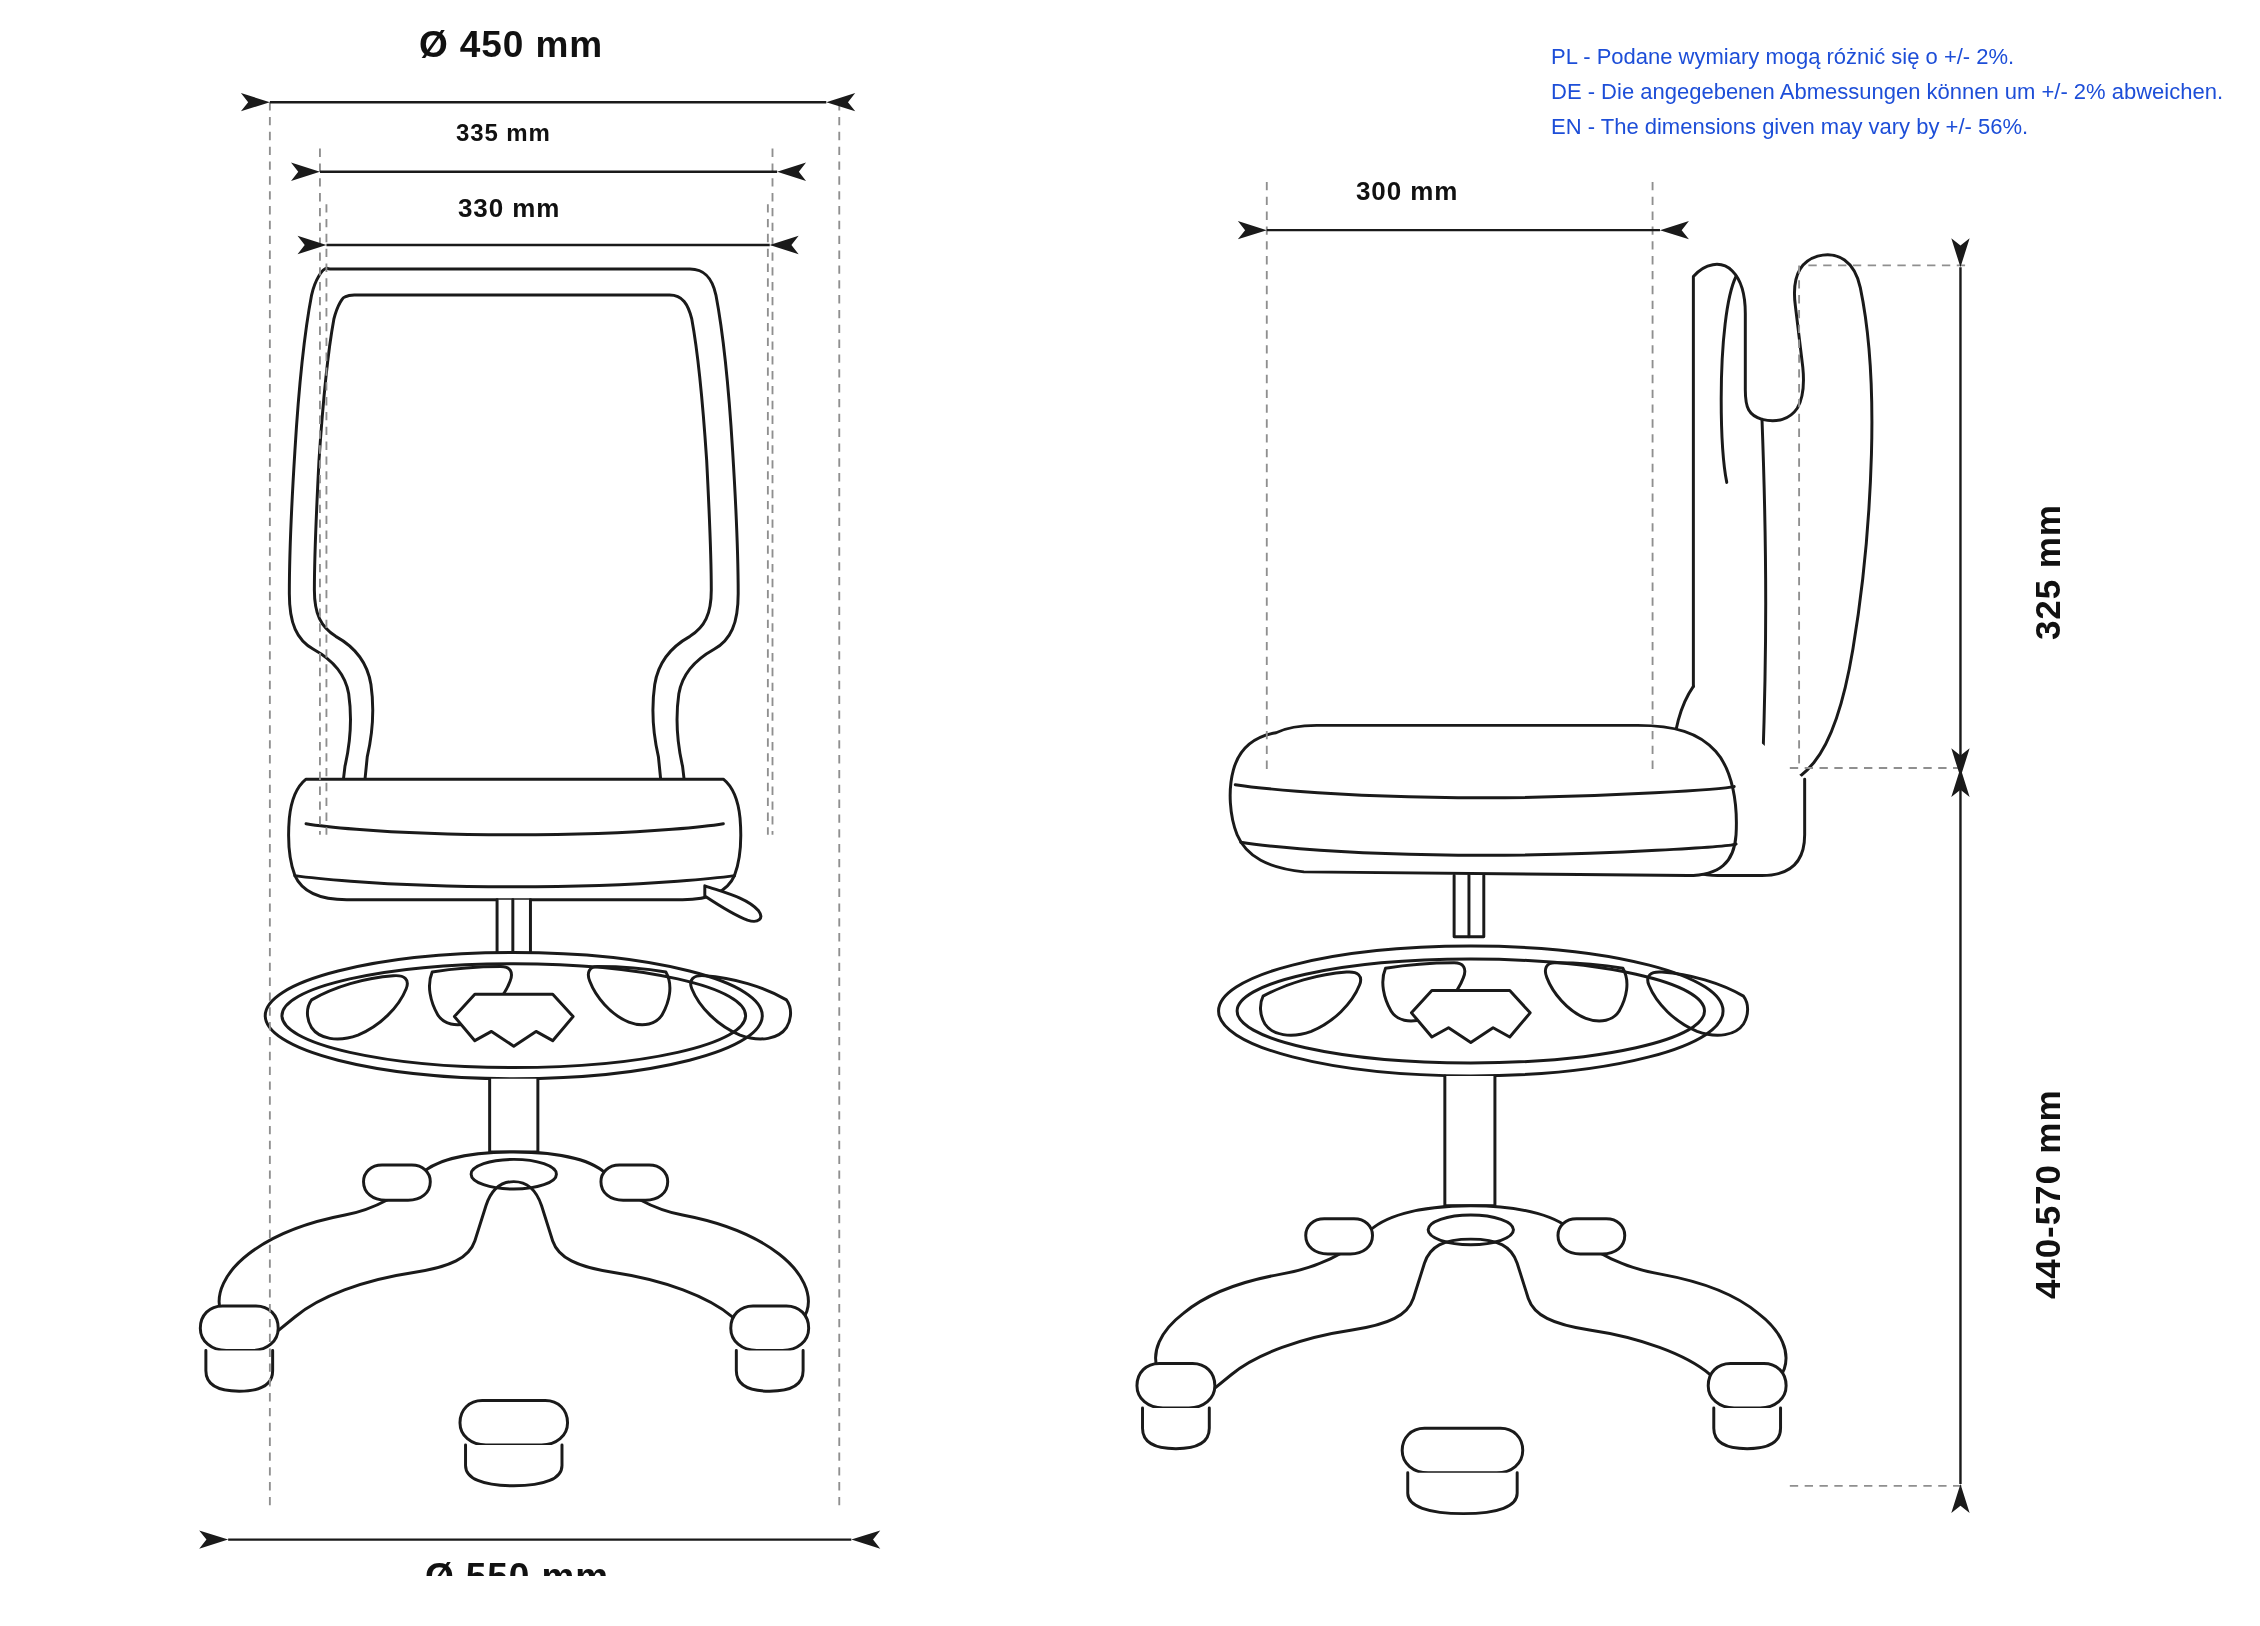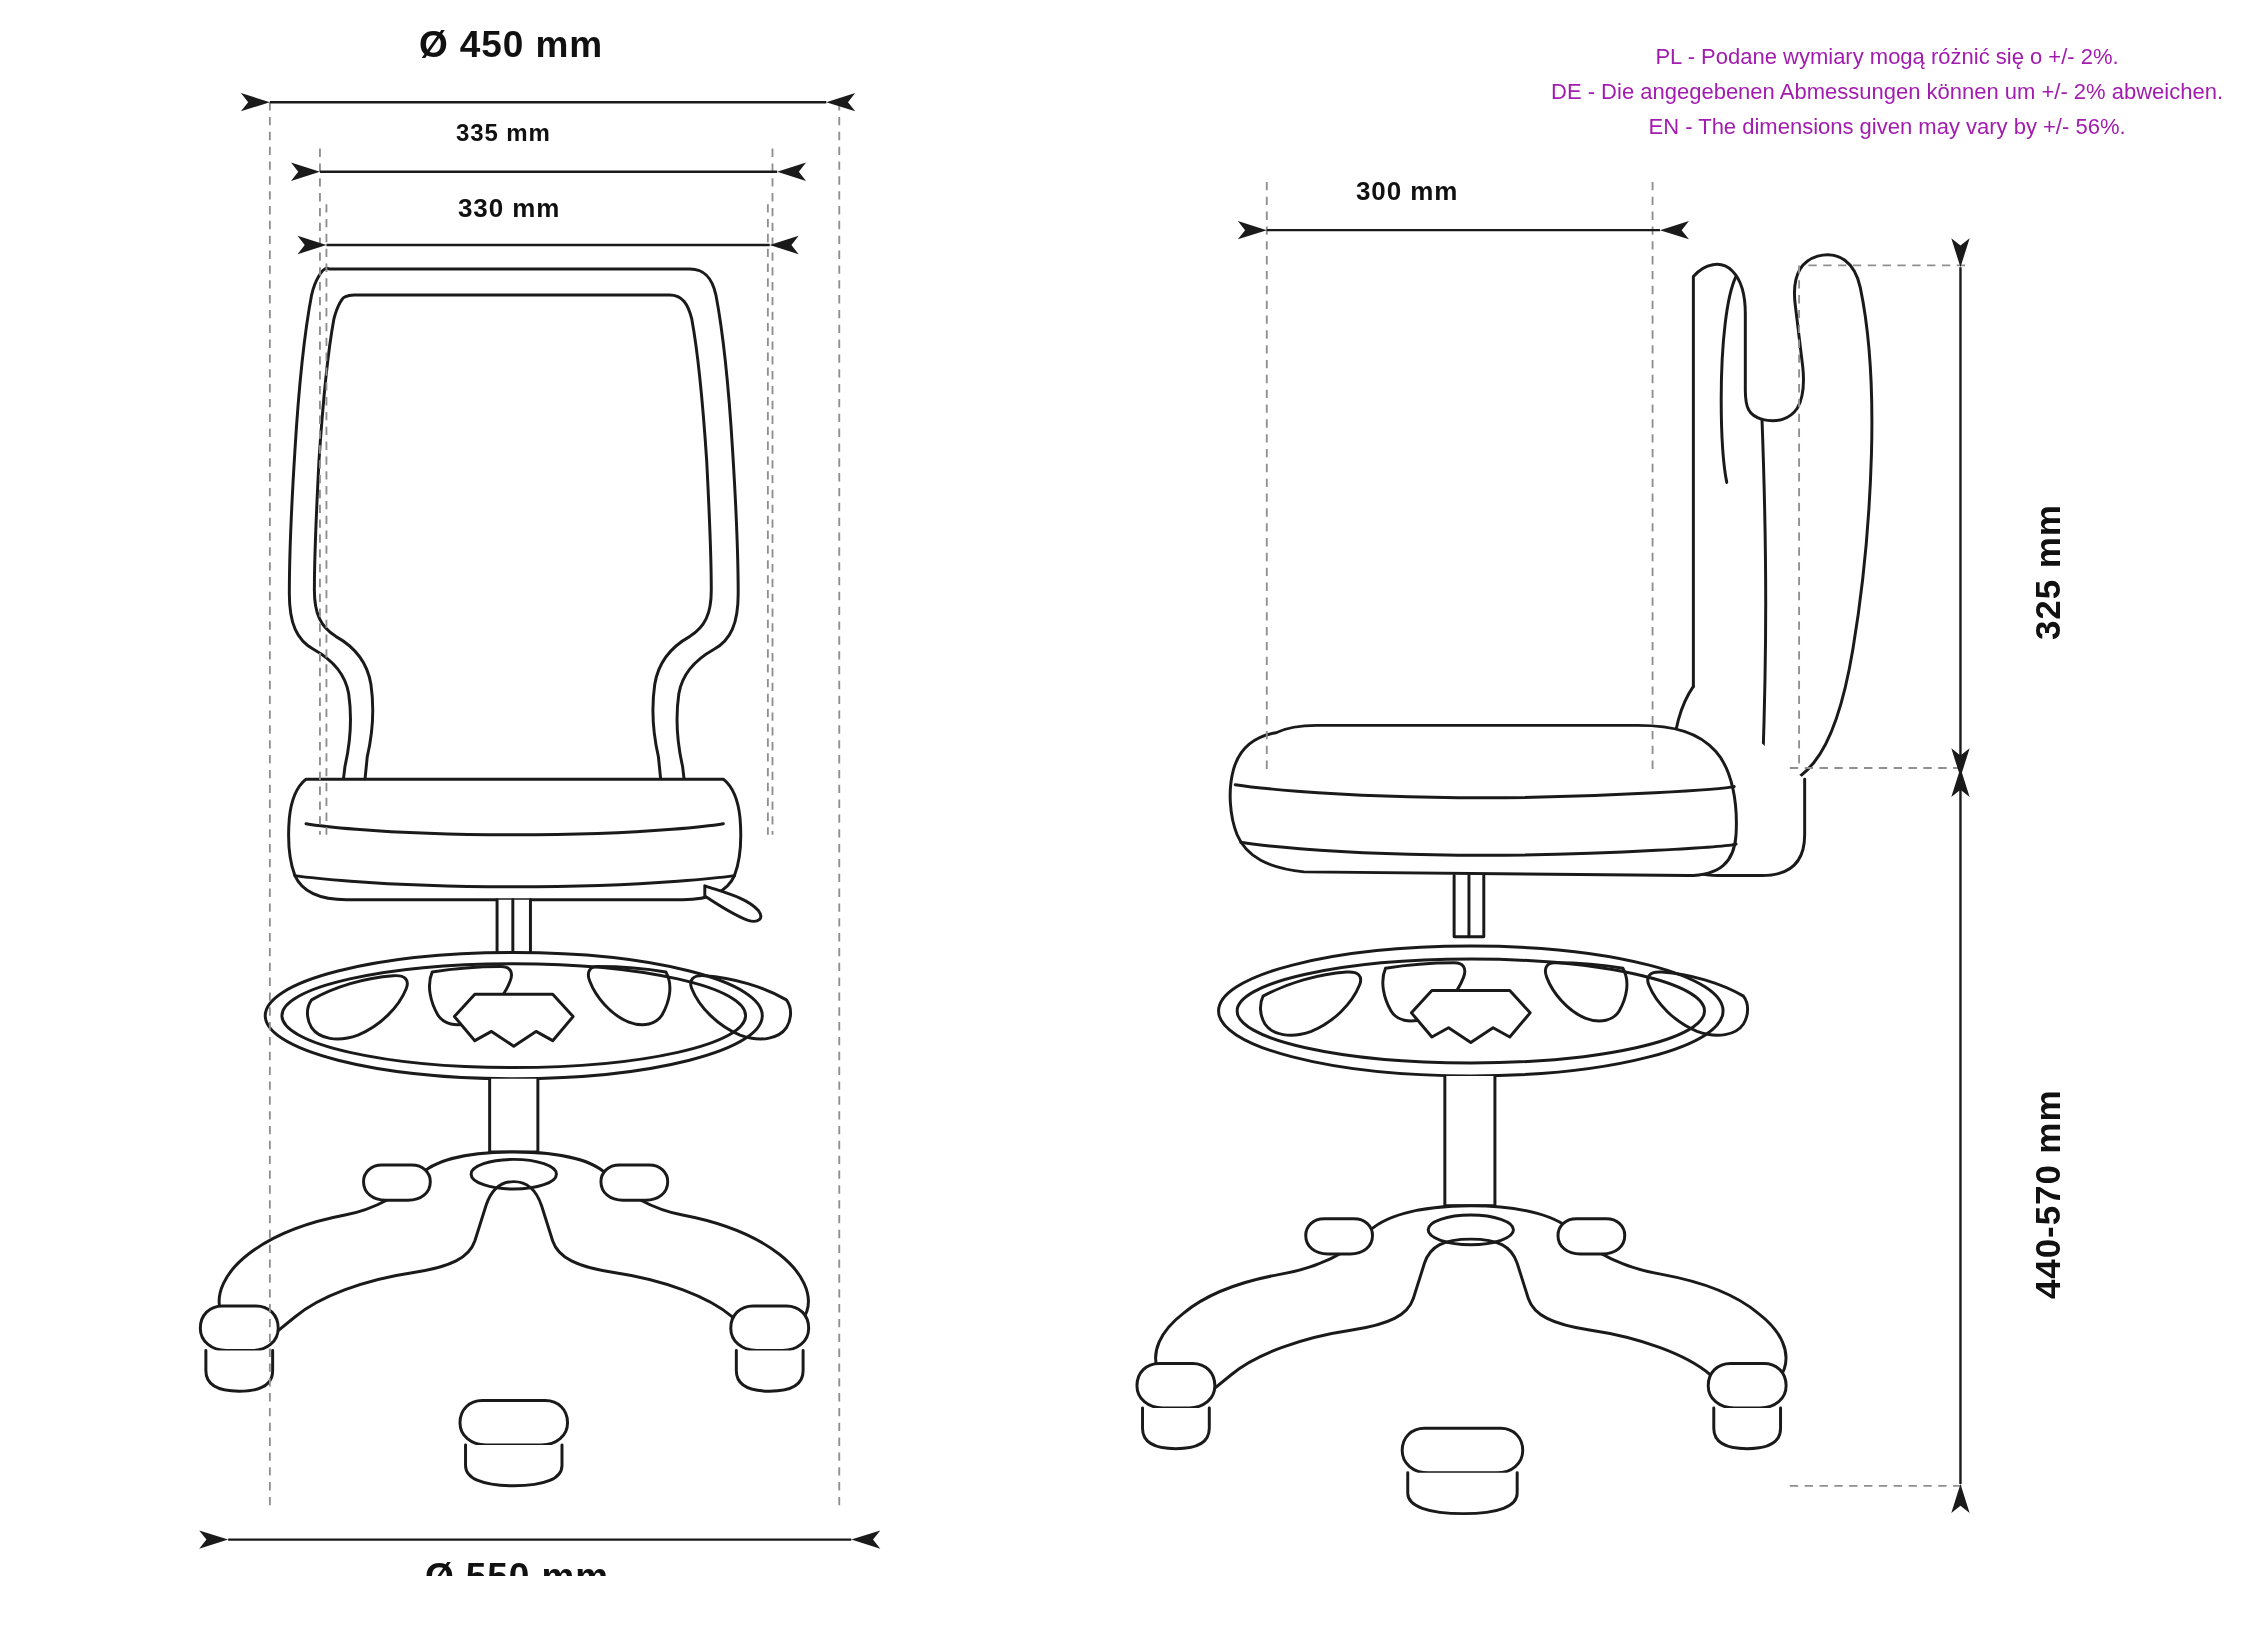--- a/index.html
+++ b/index.html
@@ -10,21 +10,20 @@
   body {
     font-family: "Liberation Sans", sans-serif;
     color: #000000;
   }
   #page {
     position: relative;
     width: 2260px;
     height: 1576px;
     background: #ffffff;
     overflow: hidden;
-    text-align: center;
   }
   svg.layer {
     position: absolute;
     left: 0;
     top: 0;
     width: 2260px;
     height: 1626px;
   }
   .dim-text {
     position: absolute;
@@ -36,21 +35,21 @@
   }
   .notes-block {
     position: absolute;
     left: 1551px;
     top: 39px;
   }
   .notes-block .note-line {
     font-size: 22px;
     line-height: 35px;
     white-space: nowrap;
-    color: #a21caf;
+    color: #1d4ed8;
   }
   .rot {
     transform-origin: 0 0;
   }
 </style>
 </head>
 <body>
 
 <div id="page">
 

